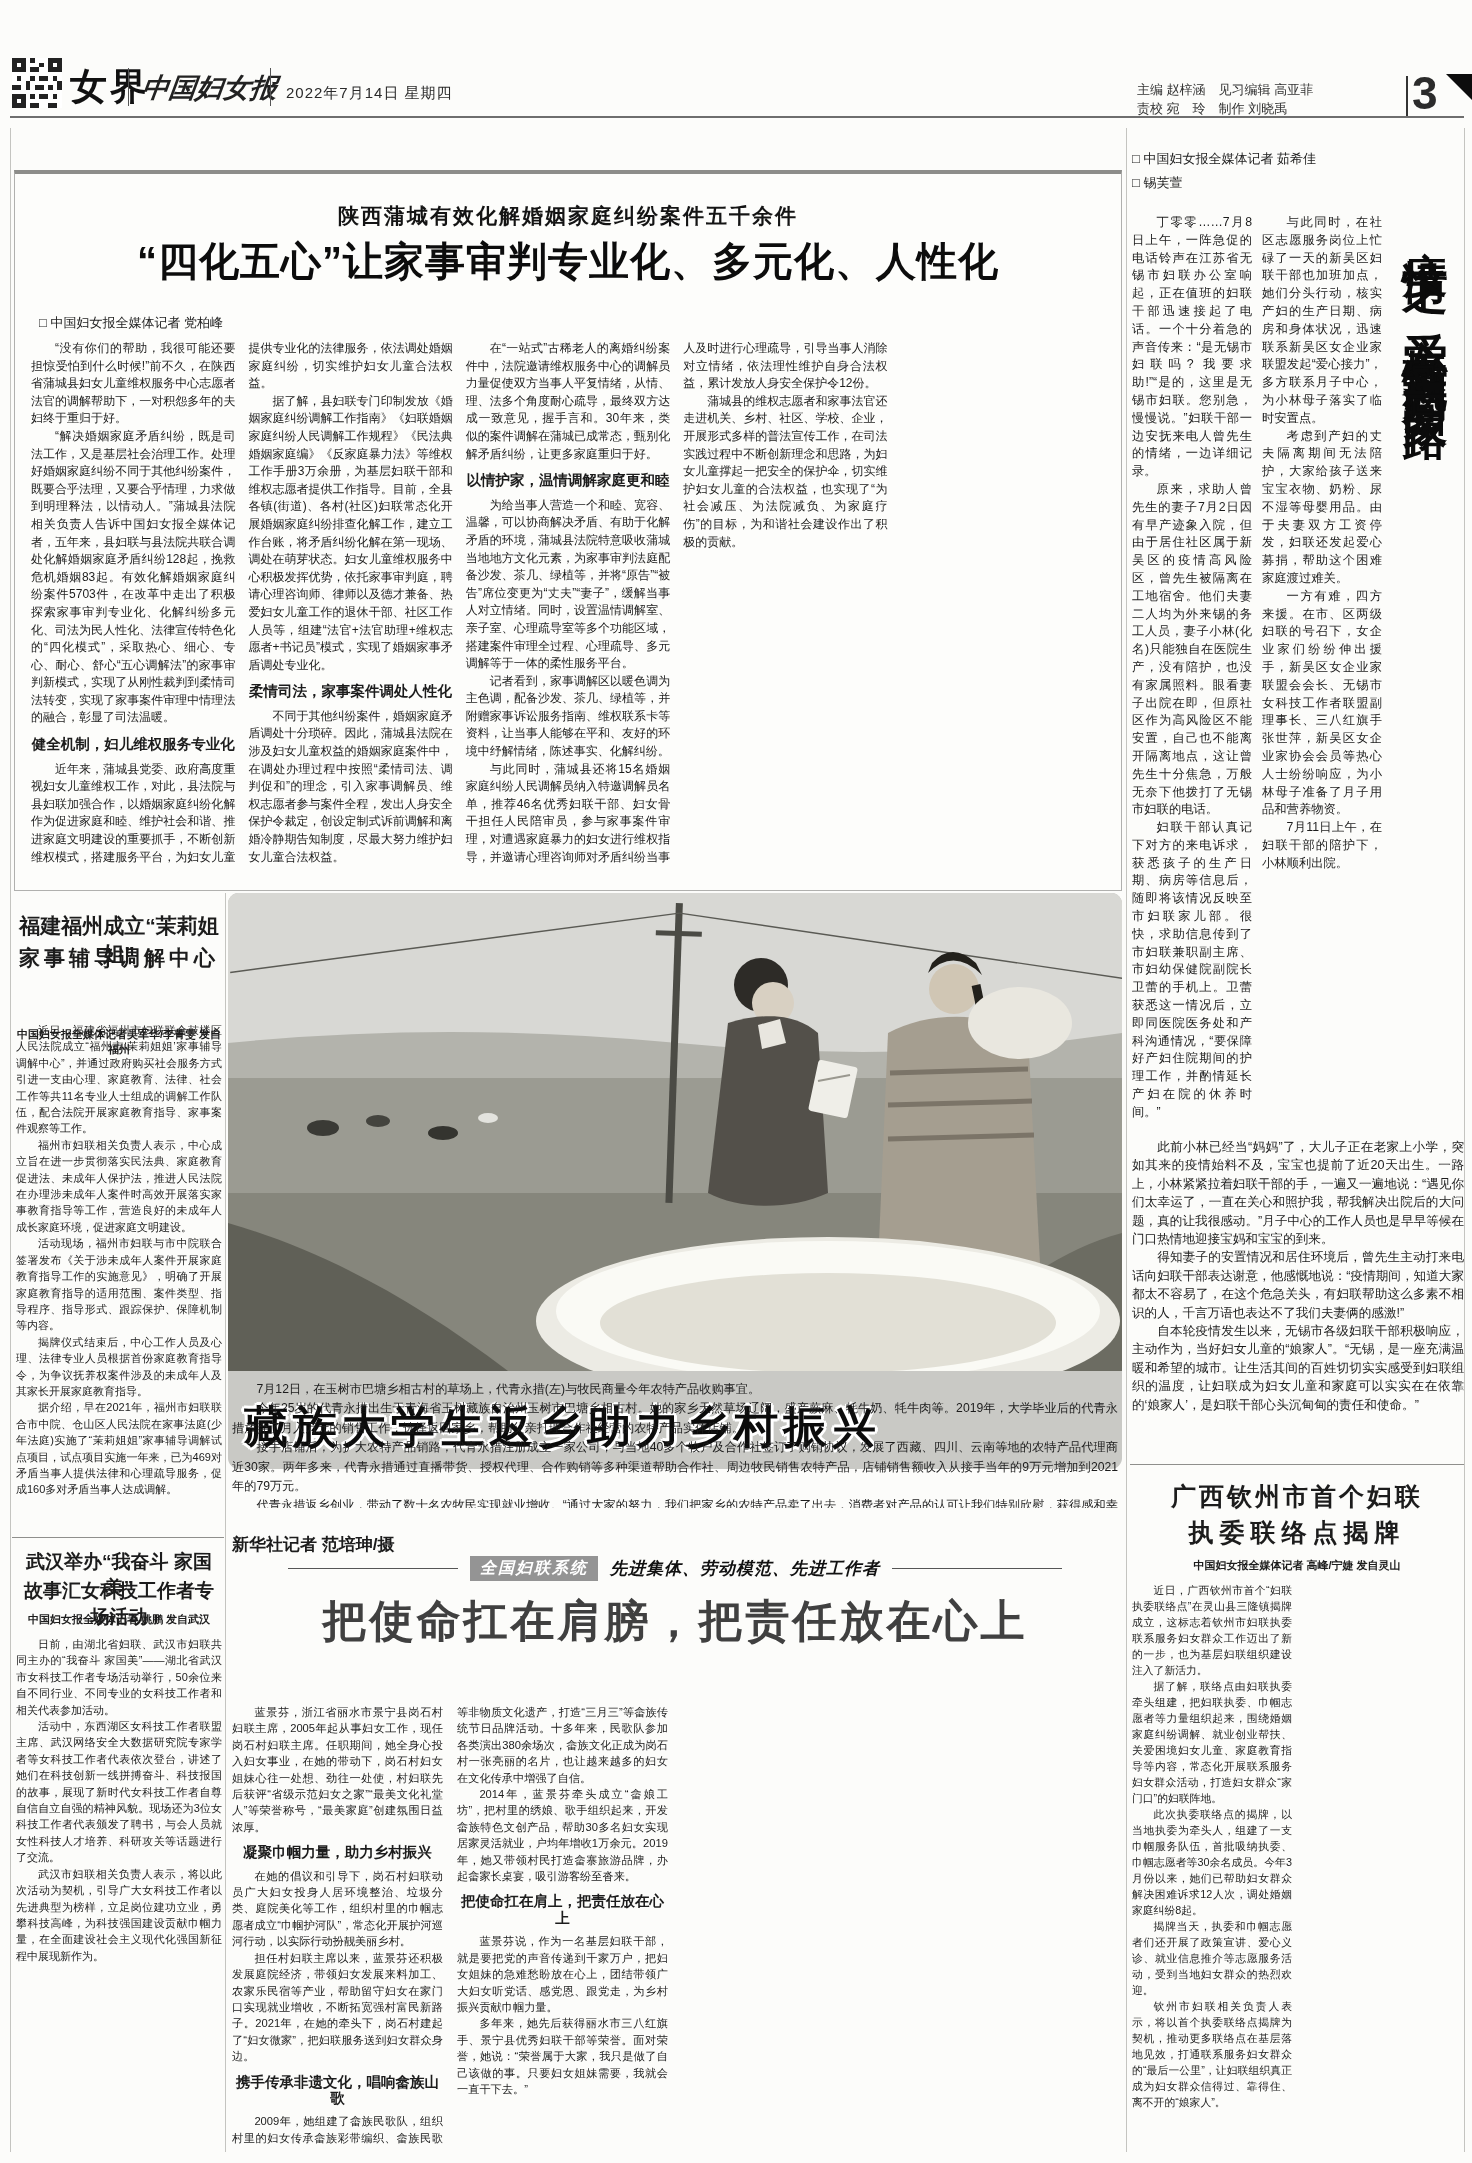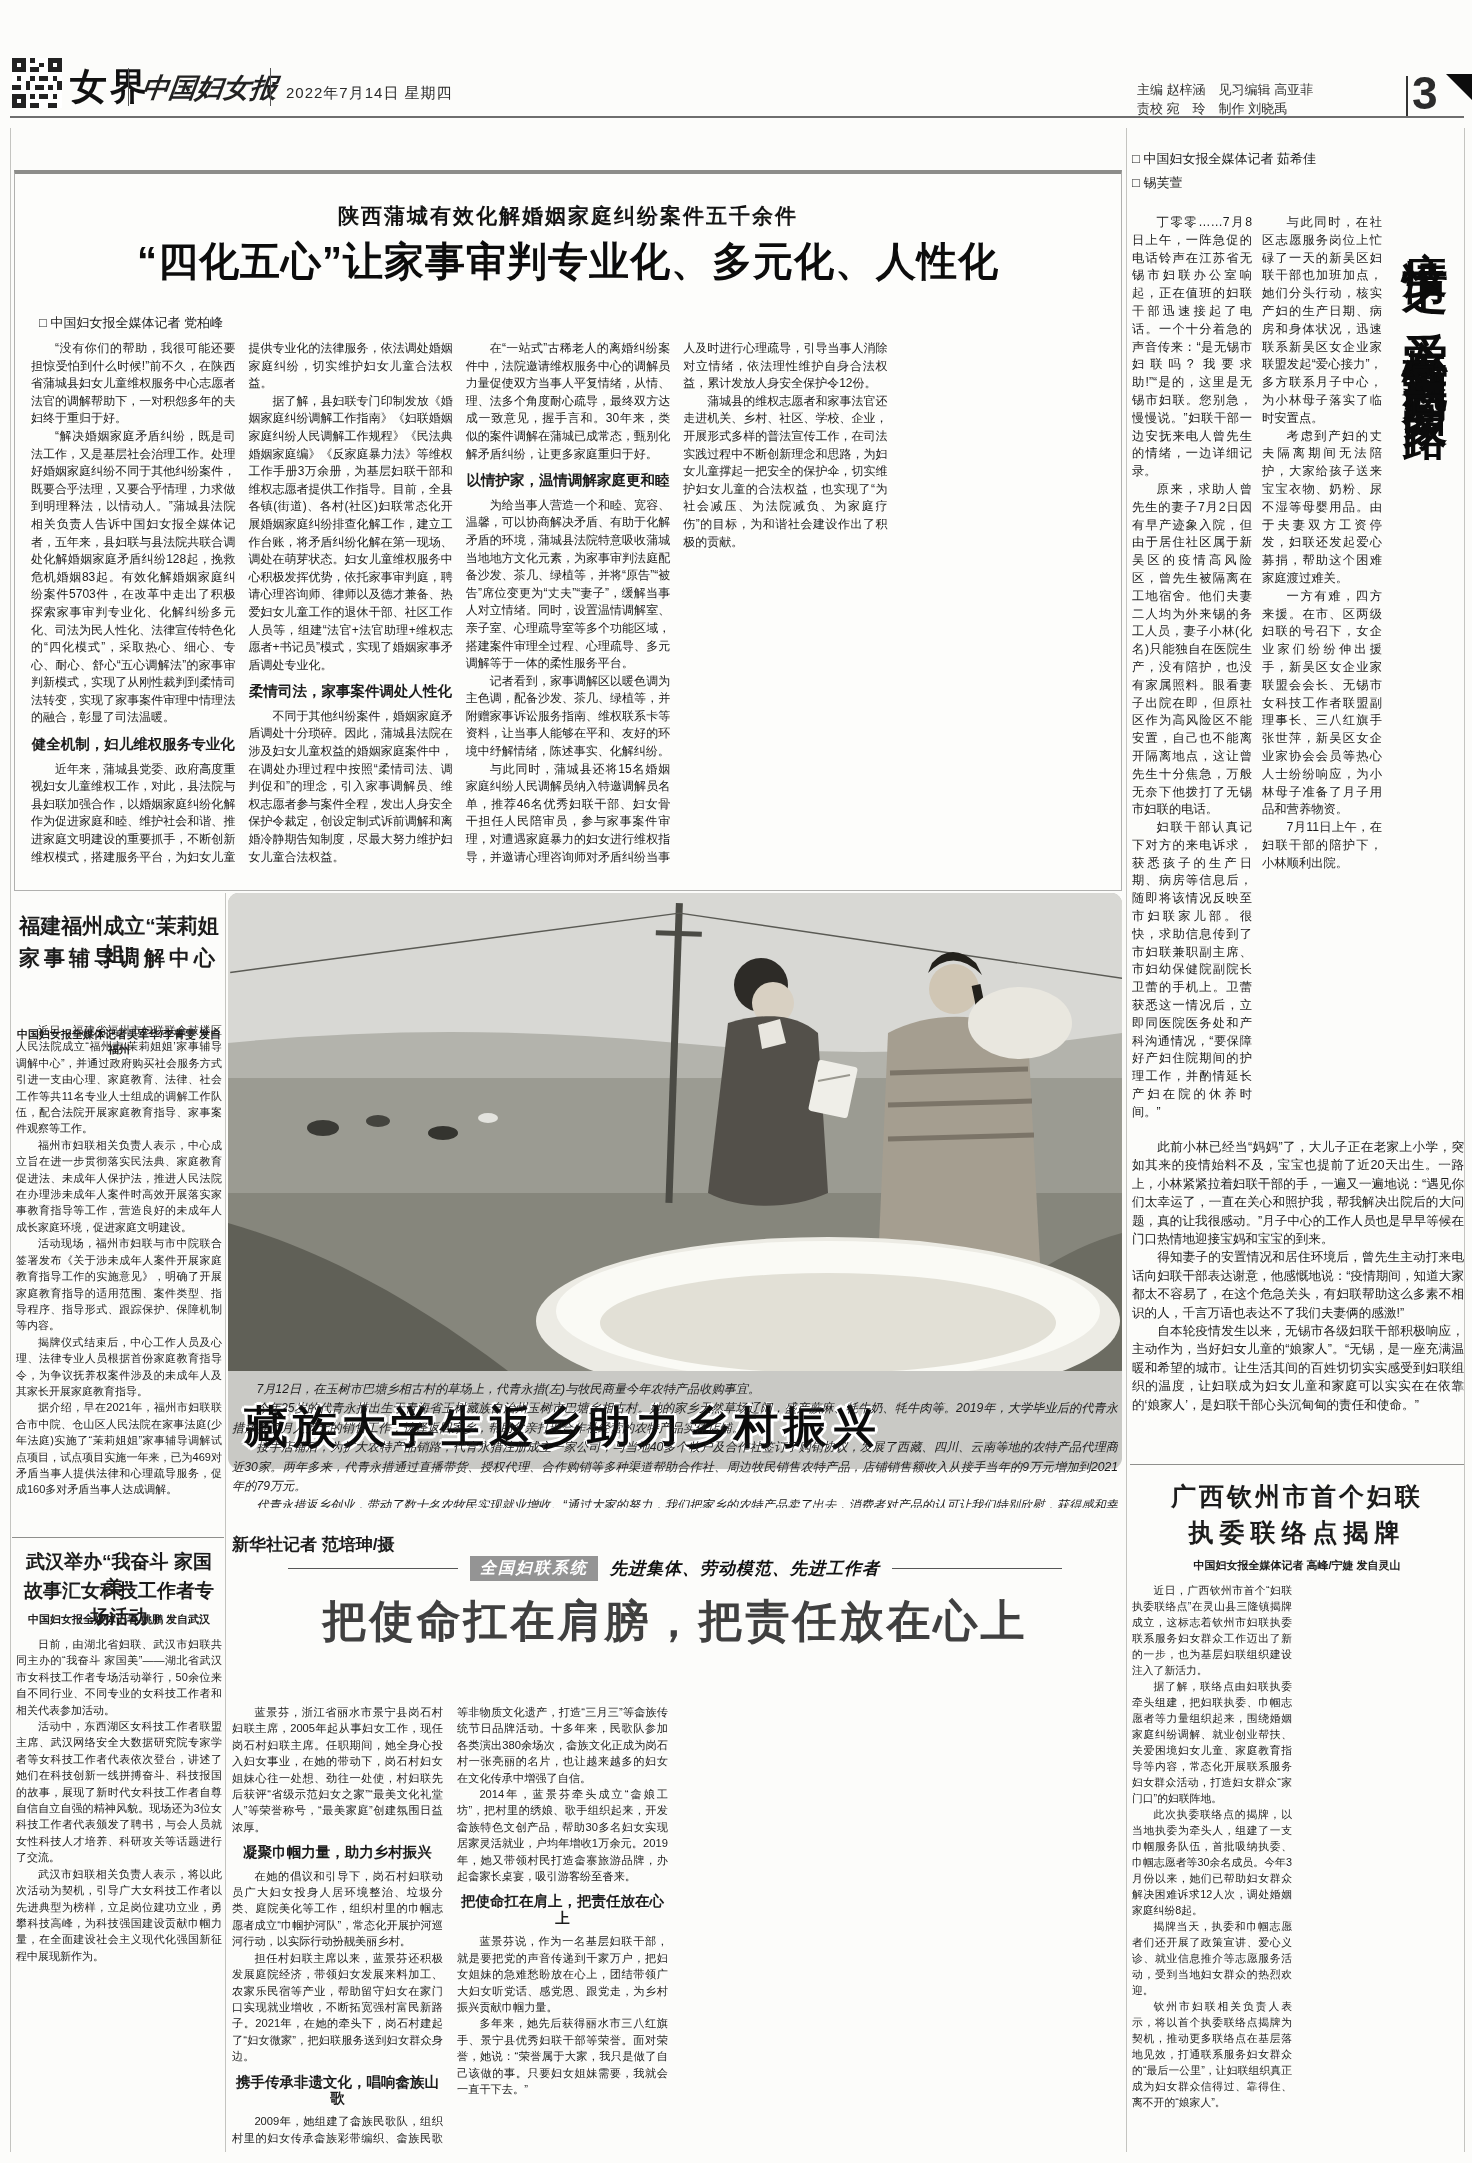--- a/index.html
+++ b/index.html
@@ -43,21 +43,21 @@
   .wh-h1{left:16px;top:1549px;width:206px;text-align:center;font-size:19px;font-weight:900;}
   .wh-h2{left:16px;top:1578px;width:206px;text-align:center;font-size:19px;font-weight:900;}
   .wh-byline{left:16px;top:1612px;width:206px;text-align:center;font-size:11px;font-weight:700;}
   .wh-body{left:16px;top:1636px;width:206px;height:512px;font-size:11px;line-height:16.4px;overflow:hidden;}
 
   
   .photo{left:228px;top:893px;width:894px;height:576px;overflow:hidden;background:#c9c9c5;border-radius:11px;}
   .photo svg{display:block;width:894px;height:478px;}
   .photo-title{position:absolute;left:16px;bottom:12px;font-size:44px;font-weight:900;letter-spacing:5px;color:#0b0b0b;
     text-shadow:-2px -2px 0 #fff,2px -2px 0 #fff,-2px 2px 0 #fff,2px 2px 0 #fff,0 -3px 0 #fff,0 3px 0 #fff,-3px 0 0 #fff,3px 0 0 #fff;}
-  .caption{left:232px;top:1380px;width:886px;height:128px;font-size:12.2px;line-height:19.4px;overflow:hidden;font-style:italic;}
+  .caption{left:232px;top:1380px;width:886px;height:128px;font-size:12.2px;line-height:19.4px;overflow:hidden;}
   .credit{left:232px;top:1508px;width:886px;text-align:left;font-size:17px;font-weight:700;margin-top:25px;}
 
   
   .badge-row{left:232px;top:1556px;width:886px;display:flex;align-items:center;justify-content:center;gap:12px;}
   .badge-row .line{height:1px;background:#555;width:170px;}
   .badge{background:#949494;color:#fff;font-style:italic;font-weight:800;font-size:16px;padding:2px 10px;letter-spacing:2px;}
   .badge-suffix{font-size:17px;font-weight:800;font-style:italic;color:#111;letter-spacing:1px;}
   .lj-headline{left:232px;top:1592px;width:886px;text-align:center;font-size:44px;font-weight:900;letter-spacing:3px;color:#404040;}
   .lj-subtitle{left:232px;top:1662px;width:886px;text-align:center;font-size:20px;font-weight:700;
                font-family:"Liberation Serif",serif;color:#151515;}

